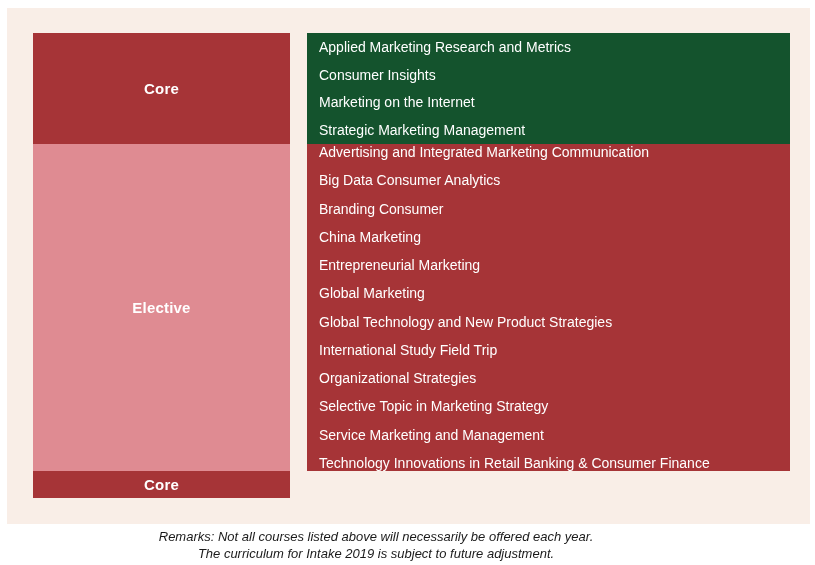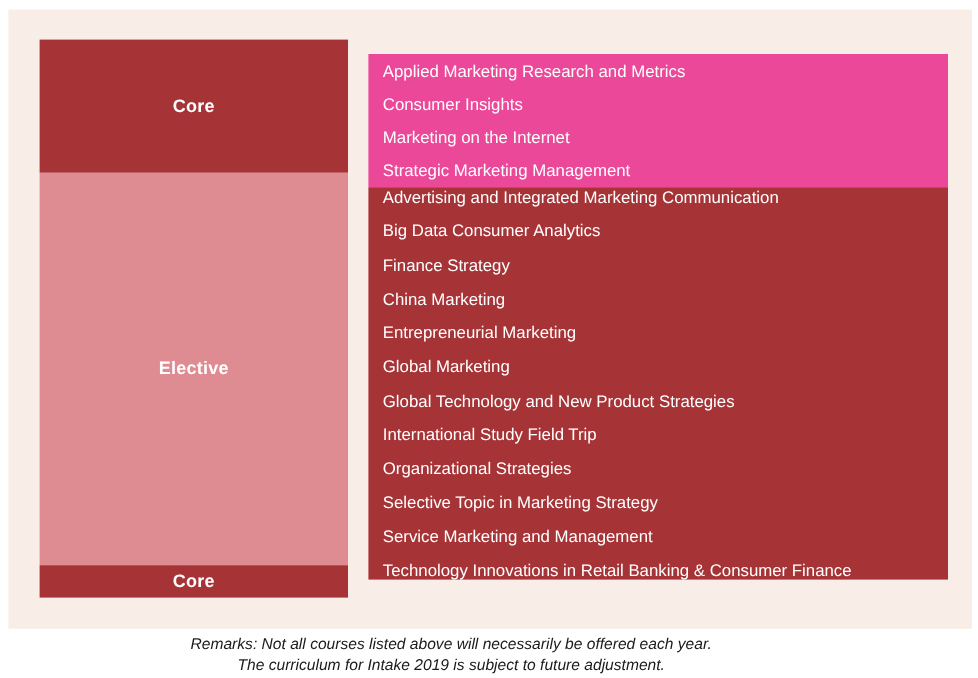--- a/index.html
+++ b/index.html
@@ -33,21 +33,21 @@
     letter-spacing: 0.2px;
   }
   .cat-core-top    { height: 111px; background: #A63437; }
   .cat-elective    { height: 327px; background: #DF8B92; }
   .cat-core-bottom { height: 27px;  background: #A63437; }
   .right-col {
     width: 483px; height: 465px;
     display: flex; flex-direction: column;
     position: relative;
   }
-  .block-core-top { height: 111px; background: #ec4899; display: flex; flex-direction: column; margin-top: 12px; }
+  .block-core-top { height: 111px; background: #14532d; display: flex; flex-direction: column; }
   .block-elective { height: 327px; background: #A63437; display: flex; flex-direction: column; gap: 12px; }
   .block-capstone {
     height: 27px; background: #E2989C;
     position: relative;
   }
   .block-capstone::before {
     content: "";
     position: absolute;
     left: -5px; top: 0;
     width: 5px; height: 27px;
@@ -94,21 +94,21 @@
     <div class="right-col">
       <div class="block-core-top">
         <div class="course-row">Applied Marketing Research and Metrics</div>
         <div class="course-row">Consumer Insights</div>
         <div class="course-row">Marketing on the Internet</div>
         <div class="course-row">Strategic Marketing Management</div>
       </div>
       <div class="block-elective">
         <div class="course-row">Advertising and Integrated Marketing Communication</div>
         <div class="course-row">Big Data Consumer Analytics</div>
-        <div class="course-row">Finance Strategy</div>
+        <div class="course-row">Branding Consumer</div>
         <div class="course-row">China Marketing</div>
         <div class="course-row">Entrepreneurial Marketing</div>
         <div class="course-row">Global Marketing</div>
         <div class="course-row">Global Technology and New Product Strategies</div>
         <div class="course-row">International Study Field Trip</div>
         <div class="course-row">Organizational Strategies</div>
         <div class="course-row">Selective Topic in Marketing Strategy</div>
         <div class="course-row">Service Marketing and Management</div>
         <div class="course-row">Technology Innovations in Retail Banking &amp; Consumer Finance</div>
       </div>

